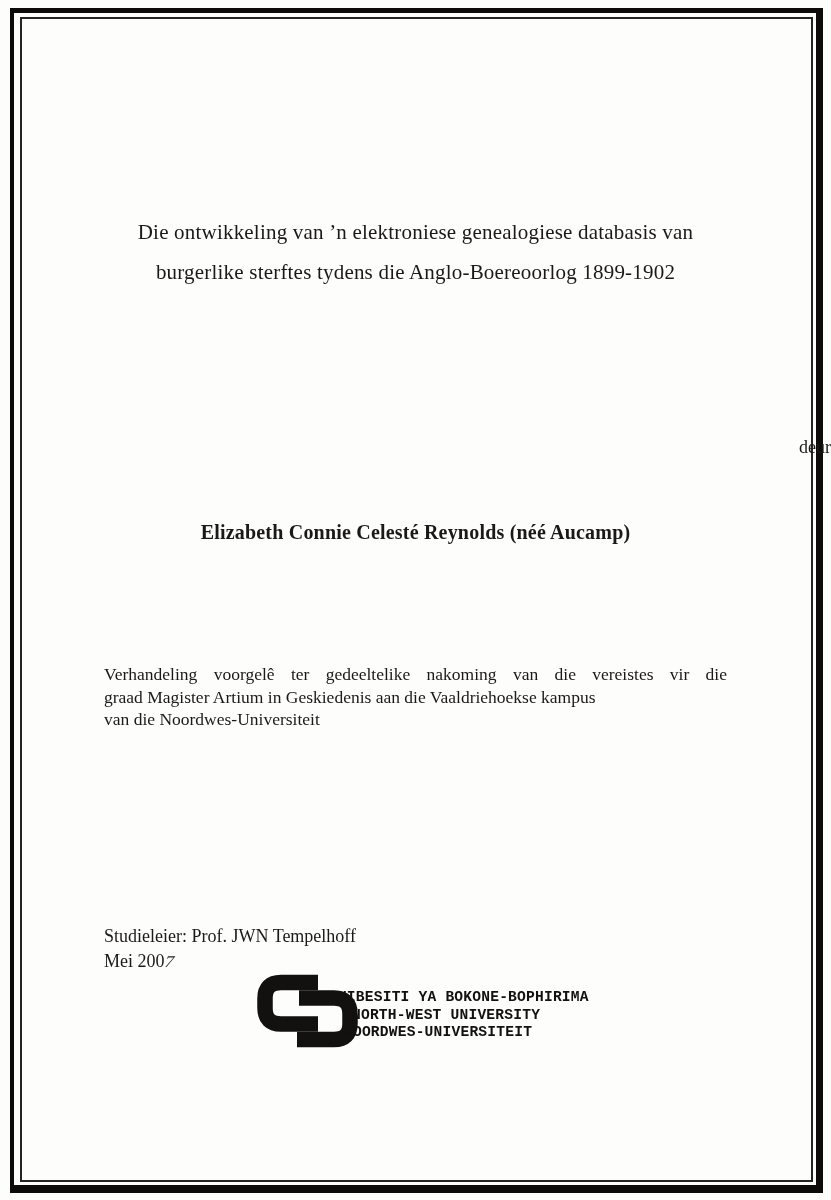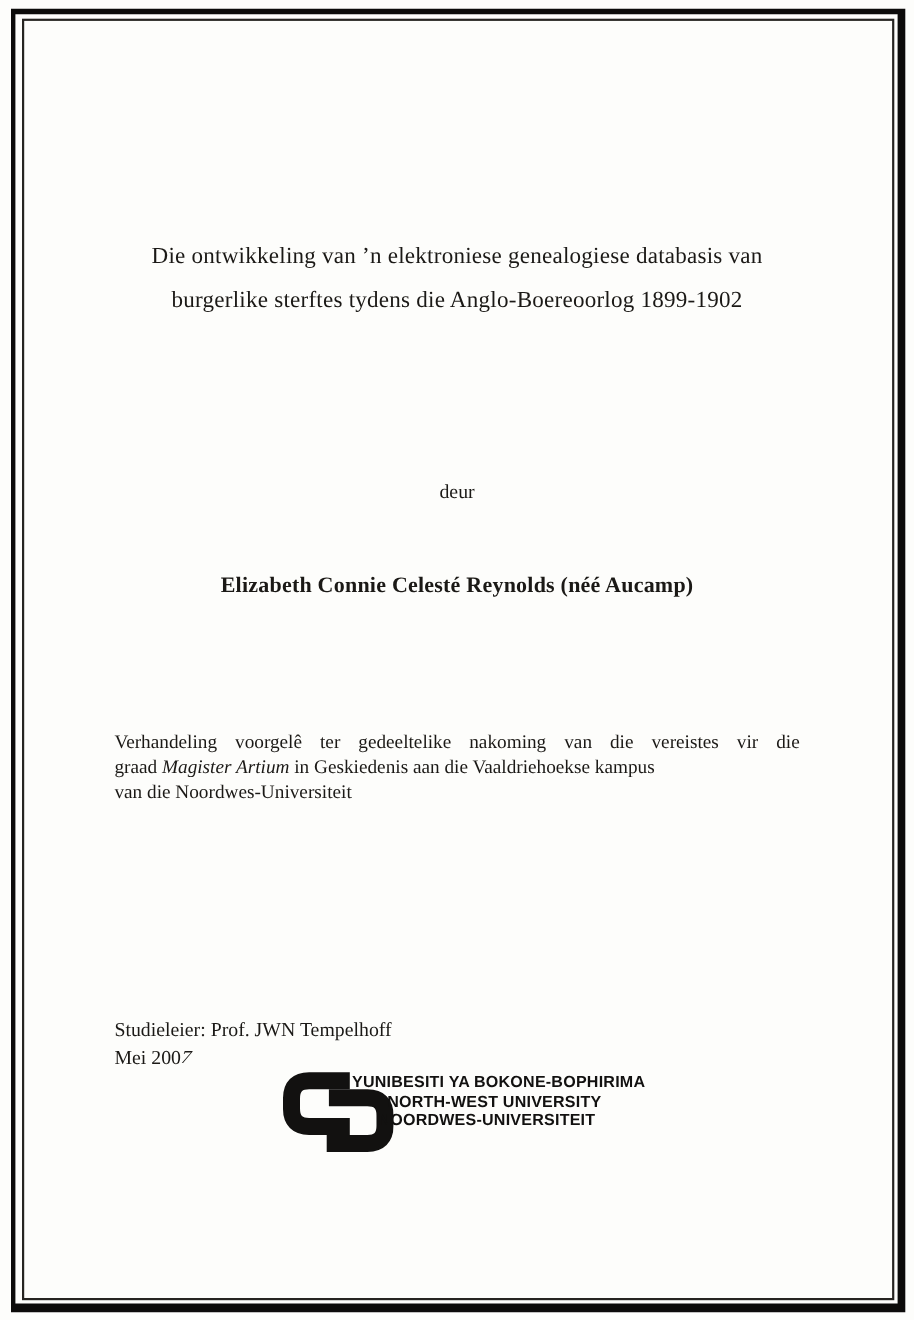--- a/index.html
+++ b/index.html
@@ -34,21 +34,21 @@
     top: 212px; left: 60px; right: 60px;
     text-align: center;
     font-size: 21px;
     line-height: 40px;
     letter-spacing: 0.2px;
   }
 
   .byline {
     position: absolute;
     top: 437px; left: 0; right: 0;
-    text-align: center;
+    text-align: right;
     font-size: 18px;
   }
 
   .author {
     position: absolute;
     top: 521px; left: 0; right: 0;
     text-align: center;
     font-size: 20px;
     letter-spacing: 0.2px;
     font-weight: bold;
@@ -58,21 +58,21 @@
     position: absolute;
     top: 663px; left: 104px;
     width: 623px;
     font-size: 17.5px;
     line-height: 22.5px;
   }
   .statement .justified {
     text-align: justify;
     text-align-last: justify;
   }
-  .statement .italic { font-style: italic; }
+  .statement .italic { }
 
   .supervisor-block {
     position: absolute;
     top: 888px; left: 104px;
     font-size: 18px;
     line-height: 24.5px;
     margin-top: 36px;
   }
   .date-digit {
     display: inline-block;
@@ -84,22 +84,22 @@
     top: 971px; left: 257px;
     width: 330px; height: 80px;
   }
   .logo-mark {
     position: absolute;
     left: 0; top: 3px;
     width: 101px; height: 74px;
   }
   .logo-text {
     position: absolute;
-    left: 63px; top: 5px;
-    font-family: Liberation Sans, sans-serif;
+    left: 63px; top: 18px;
+    font-family: Liberation Mono, monospace;
     font-size: 14.6px;
     font-weight: bold;
     line-height: 17.6px;
     letter-spacing: 0.2px;
     white-space: nowrap;
     color: #121110;
   }
   .logo-text .l2 { margin-left: 32px; }
   .logo-text .l3 { margin-left: 24px; }
 </style>

